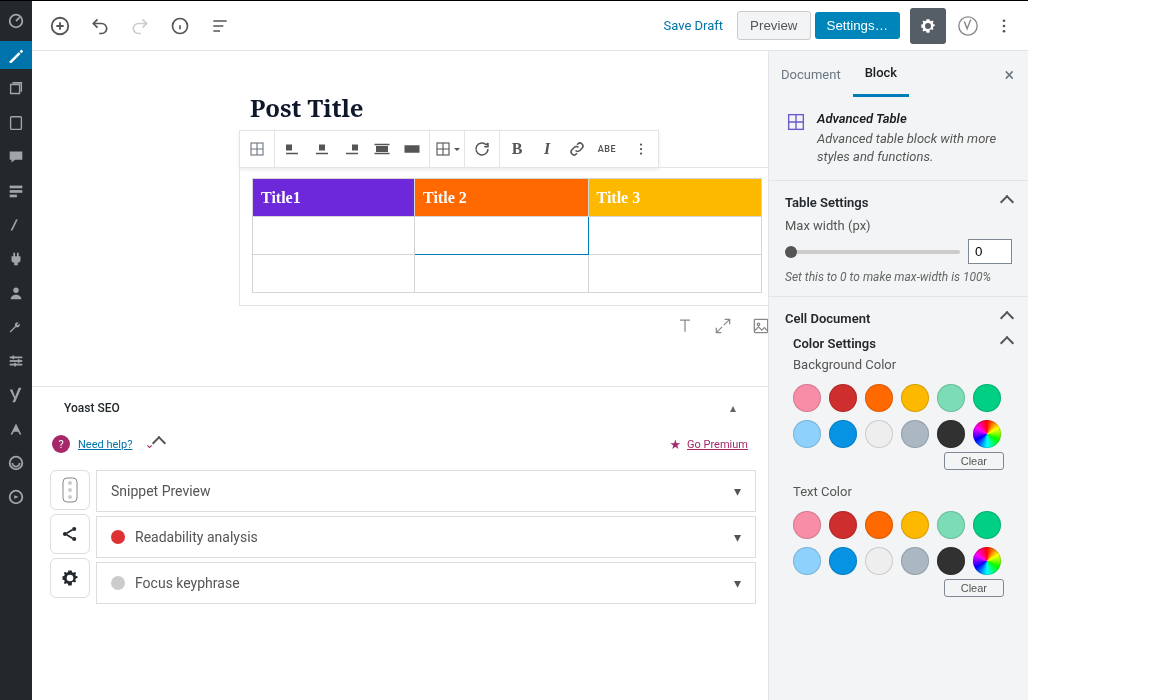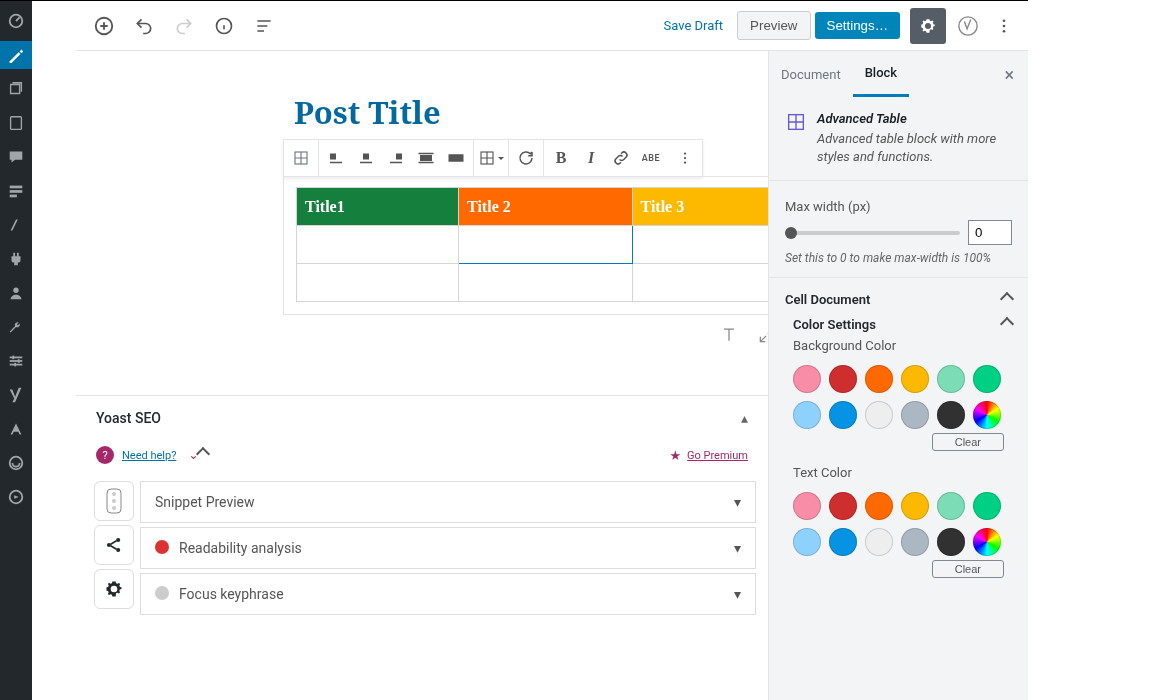--- a/index.html
+++ b/index.html
@@ -1,67 +1,67 @@
 <!DOCTYPE html>
 <html><head>
 <meta charset="utf-8">
 <style>
 * { box-sizing: border-box; margin: 0; padding: 0; }
 body { font-family: -apple-system, BlinkMacSystemFont, "Segoe UI", Roboto, sans-serif; font-size: 13px; color: #23282d; background: #fff; }
-.app { display: flex; height: 700px; width: 1028px; overflow: hidden; border-top: 1px solid #000; gap: 44px;}
+.app { display: flex; height: 700px; width: 1028px; overflow: hidden; border-top: 1px solid #000;}
 .wp-sidebar { width: 32px; background: #23282d; display: flex; flex-direction: column; padding-top: 6px; gap: 6px; }
 .wp-sidebar .sb-item { width: 32px; height: 28px; display: flex; align-items: center; justify-content: center; color: #a0a5aa; cursor: pointer; }
 .wp-sidebar .sb-item.active { background: #0073aa; color: #fff; }
 .wp-sidebar svg { width: 18px; height: 18px; }
 .main-col { flex: 1; display: flex; flex-direction: column; min-width: 0; }
 .topbar { height: 50px; border-bottom: 1px solid #e2e4e7; display: flex; align-items: center; padding: 0 10px; gap: 4px; }
 .topbar .tb-btn { width: 36px; height: 36px; display: flex; align-items: center; justify-content: center; border-radius: 4px; cursor: pointer; color: #555; }
 .topbar .tb-btn.disabled { color: #ccc; }
 .topbar .spacer { flex: 1; }
 .topbar .save-draft { color: #0073aa; padding: 0 10px; cursor: pointer; }
 .topbar .preview-btn { border: 1px solid #ccc; background: #f3f4f5; padding: 6px 12px; border-radius: 3px; cursor: pointer; color: #555; }
 .topbar .publish-btn { background: #0085ba; color: #fff; padding: 6px 12px; border-radius: 3px; cursor: pointer; border: none; }
 .topbar .gear-btn { width: 36px; height: 36px; background: #555d66; display: flex; align-items: center; justify-content: center; border-radius: 3px; color:#fff; margin-left:6px; cursor:pointer;}
 .topbar .yoast-btn { width: 36px; height: 36px; display: flex; align-items: center; justify-content: center; color: #888; cursor:pointer;}
 .topbar .more-btn { width: 28px; height: 36px; display:flex; align-items:center; justify-content:center; color:#555; cursor:pointer;}
 .content-area { flex: 1; display: flex; overflow: hidden; }
 .editor-col { flex: 1; overflow-y: auto; background:#fff; }
 .editor-inner { padding: 40px 0 0 0;}
-.post-title { font-family: "Noto Serif", Georgia, serif; font-size: 31px; font-weight: 700; color:#0369a1; margin-left: 218px; margin-bottom: 6px;}
+.post-title { font-family: "Noto Serif", Georgia, serif; font-size: 24px; font-weight: 700; color:#0f172a; margin-left: 218px; margin-bottom: 6px;}
 .block-toolbar { display: flex; align-items: center; border: 1px solid #e2e4e7; background: #fff; width: fit-content; margin-left: 207px; box-shadow: 0 2px 4px rgba(0,0,0,0.08);}
 .block-toolbar .bt-group { display: flex; border-right: 1px solid #e2e4e7; padding: 2px;}
 .block-toolbar .bt-btn { width: 30px; height: 32px; display: flex; align-items: center; justify-content: center; cursor: pointer; color: #555; font-weight:600;}
 .block-toolbar .bt-btn svg { width: 18px; height: 18px;}
 .block-toolbar .bt-drop::after{ content:""; border:3px solid transparent; border-top-color:#555; margin-left:2px; position:relative; top:2px;}
 .table-block { margin-left: 207px; margin-top: -1px; width: 536px; border: 1px solid #e2e4e7; padding: 10px 12px 12px 12px;}
 .ed-table { width: 100%; border-collapse: collapse; }
 .ed-table th, .ed-table td { border: 1px solid #d5d5d5; height: 38px; padding: 0 8px; text-align: left;}
 .ed-table th { color: #fff; font-family: Georgia, serif; font-weight: 700; font-size: 16px;}
-.ed-table th.c1 { background: #15803d; }
+.ed-table th.c1 { background: #6d28d9; }
 .ed-table th.c2 { background: #ff6900; }
 .ed-table th.c3 { background: #fcb900; }
 .ed-table td.selected { border: 1px solid #007cba;}
 .block-actions { margin-left: 207px; width: 536px; display: flex; justify-content: flex-end; gap: 18px; padding: 10px 4px; color: #888;}
 .block-actions .ba { width: 20px; height: 20px; display:flex; align-items:center; justify-content:center; cursor:pointer;}
 .yoast-panel { border-top: 1px solid #e2e4e7; margin-top: 40px; }
-.yoast-head { display:flex; align-items:flex-start; justify-content:space-between; padding: 14px 20px; font-weight:500; font-size:14px; cursor:pointer;}
+.yoast-head { display:flex; align-items:flex-start; justify-content:space-between; padding: 14px 32px; font-weight:500; font-size:12px; cursor:pointer;}
 .yoast-head .caret-up { color:#666;}
 .yoast-helprow { display:flex; align-items:center; justify-content:space-between; padding: 6px 20px 10px 20px;}
 .yoast-helprow .left { display:flex; align-items:center; gap:8px;}
 .yoast-helprow .q { width:18px; height:18px; border-radius:50%; background:#a4286a; color:#fff; font-size:11px; display:flex; align-items:center; justify-content:center;}
 .yoast-helprow a { color:#0073aa; text-decoration:underline; font-size:11px;}
 .yoast-helprow .chev { color:#a4286a; font-size:12px; margin-left:4px;}
 .yoast-helprow .right { display:flex; align-items:center; gap:6px; color:#a4286a;}
 .yoast-helprow .right a{ color:#a4286a;}
 .yoast-helprow .star{ color:#a4286a;}
 .yoast-vtab { width: 40px; height: 40px; border:1px solid #ddd; background:#fff; display:flex; align-items:center; justify-content:center; border-radius:6px; margin-bottom:4px;}
 .yoast-vtabs { display:flex; flex-direction:column; padding: 0 6px;}
 .yoast-acc { flex:1;}
 .yoast-acc-item { border:1px solid #ddd; margin: 0 0 4px 0; padding: 12px 14px; display:flex; align-items:center; justify-content:space-between; cursor:pointer; color:#555; font-size:14px;}
-.yoast-acc-item .dotlabel{ display:flex; gap:10px;}
+.yoast-acc-item .dotlabel{ display:flex; align-items:center; gap:10px;}
 .dot { width:14px; height:14px; border-radius:50%; display:inline-block;}
 .dot.red{ background:#dc3232;} .dot.gray{ background:#ccc;}
 .yoast-body{ display:flex; padding: 7px 12px;}
 .right-panel { width: 260px; border-left: 1px solid #e2e4e7; background: #f3f4f5; display: flex; flex-direction: column; font-size:13px;}
 .rp-tabs { display:flex; align-items:center;}
 .rp-tab { padding: 14px 12px; color:#6c7781; cursor:pointer;}
 .rp-tab.active { color:#191e23; font-weight:500; border-bottom: 3px solid #007cba;}
 .rp-close { margin-left:auto; padding: 0 14px; color:#6c7781; cursor:pointer; font-size:18px;}
 .rp-body { flex:1; overflow-y:auto;}
 .rp-block-info { display:flex; padding: 14px 16px; gap: 10px; font-style: italic;}
@@ -73,21 +73,21 @@
 .rp-label { color:#555; margin: 6px 0;}
 .rp-slider-row { display:flex; align-items:center; gap:8px; margin:6px 0;}
 .rp-slider { flex:1; height:4px; background:#ccc; border-radius:2px; position:relative;}
 .rp-slider::before{ content:""; position:absolute; left:0; top:-4px; width:12px; height:12px; background:#555; border-radius:50%;}
 .rp-num { width:44px; border:1px solid #7e8993; background:#fff; padding:4px 6px; text-align:left;}
 .rp-hint { font-style:italic; color:#666; font-size:12px;}
 .rp-subhead { font-weight:600; margin: 6px 0 8px 0; padding-left: 8px;}
 .swatches { display:flex; flex-wrap:wrap; gap:8px; padding: 4px 0 4px 8px;}
 .swatch { width:28px; height:28px; border-radius:50%; cursor:pointer; box-shadow: inset 0 0 0 1px rgba(0,0,0,0.15);}
 .swatch.gradient{ background: conic-gradient(red,yellow,lime,cyan,blue,magenta,red);}
-.clear-btn { border:1px solid #7e8993; background:#f3f4f5; padding:2px 22px; font-size:11px; border-radius:3px; align-self:center; margin-left:auto; cursor:pointer; color:#555;}
+.clear-btn { border:1px solid #7e8993; background:#f3f4f5; padding:2px 16px; font-size:11px; border-radius:3px; align-self:center; margin-left:auto; cursor:pointer; color:#555;}
 .swatch-row-wrap { display:flex; align-items:flex-start;}
 .section-inner{ padding-left: 0;}
 .chev::after{content:""; display:inline-block; width:8px; height:8px; border-right:2px solid #555; border-bottom:2px solid #555; transform:rotate(-135deg);}
 </style>
 </head>
 <body>
 
 <div class="app">
 
   <div class="wp-sidebar">
@@ -440,20 +440,24 @@
                   <rect x="4" y="4" width="16" height="16"></rect>
                   <path d="M4 12h16M12 4v16"></path>
                 </svg></div>
             <div>
               <div class="rp-block-title">Advanced Table</div>
               <div class="rp-block-desc">Advanced table block with more styles and functions.</div>
             </div>
           </div>
 
           <div class="rp-section">
+            <div class="rp-section-head">
+              <span>Table Settings</span>
+              <span class="chev"></span>
+            </div>
             <div class="rp-label">Max width (px)</div>
             <div class="rp-slider-row">
               <div class="rp-slider"></div>
               <input class="rp-num" value="0" style="">
             </div>
             <div class="rp-hint">Set this to 0 to make max-width is 100%</div>
           </div>
 
           <div class="rp-section">
             <div class="rp-section-head">

